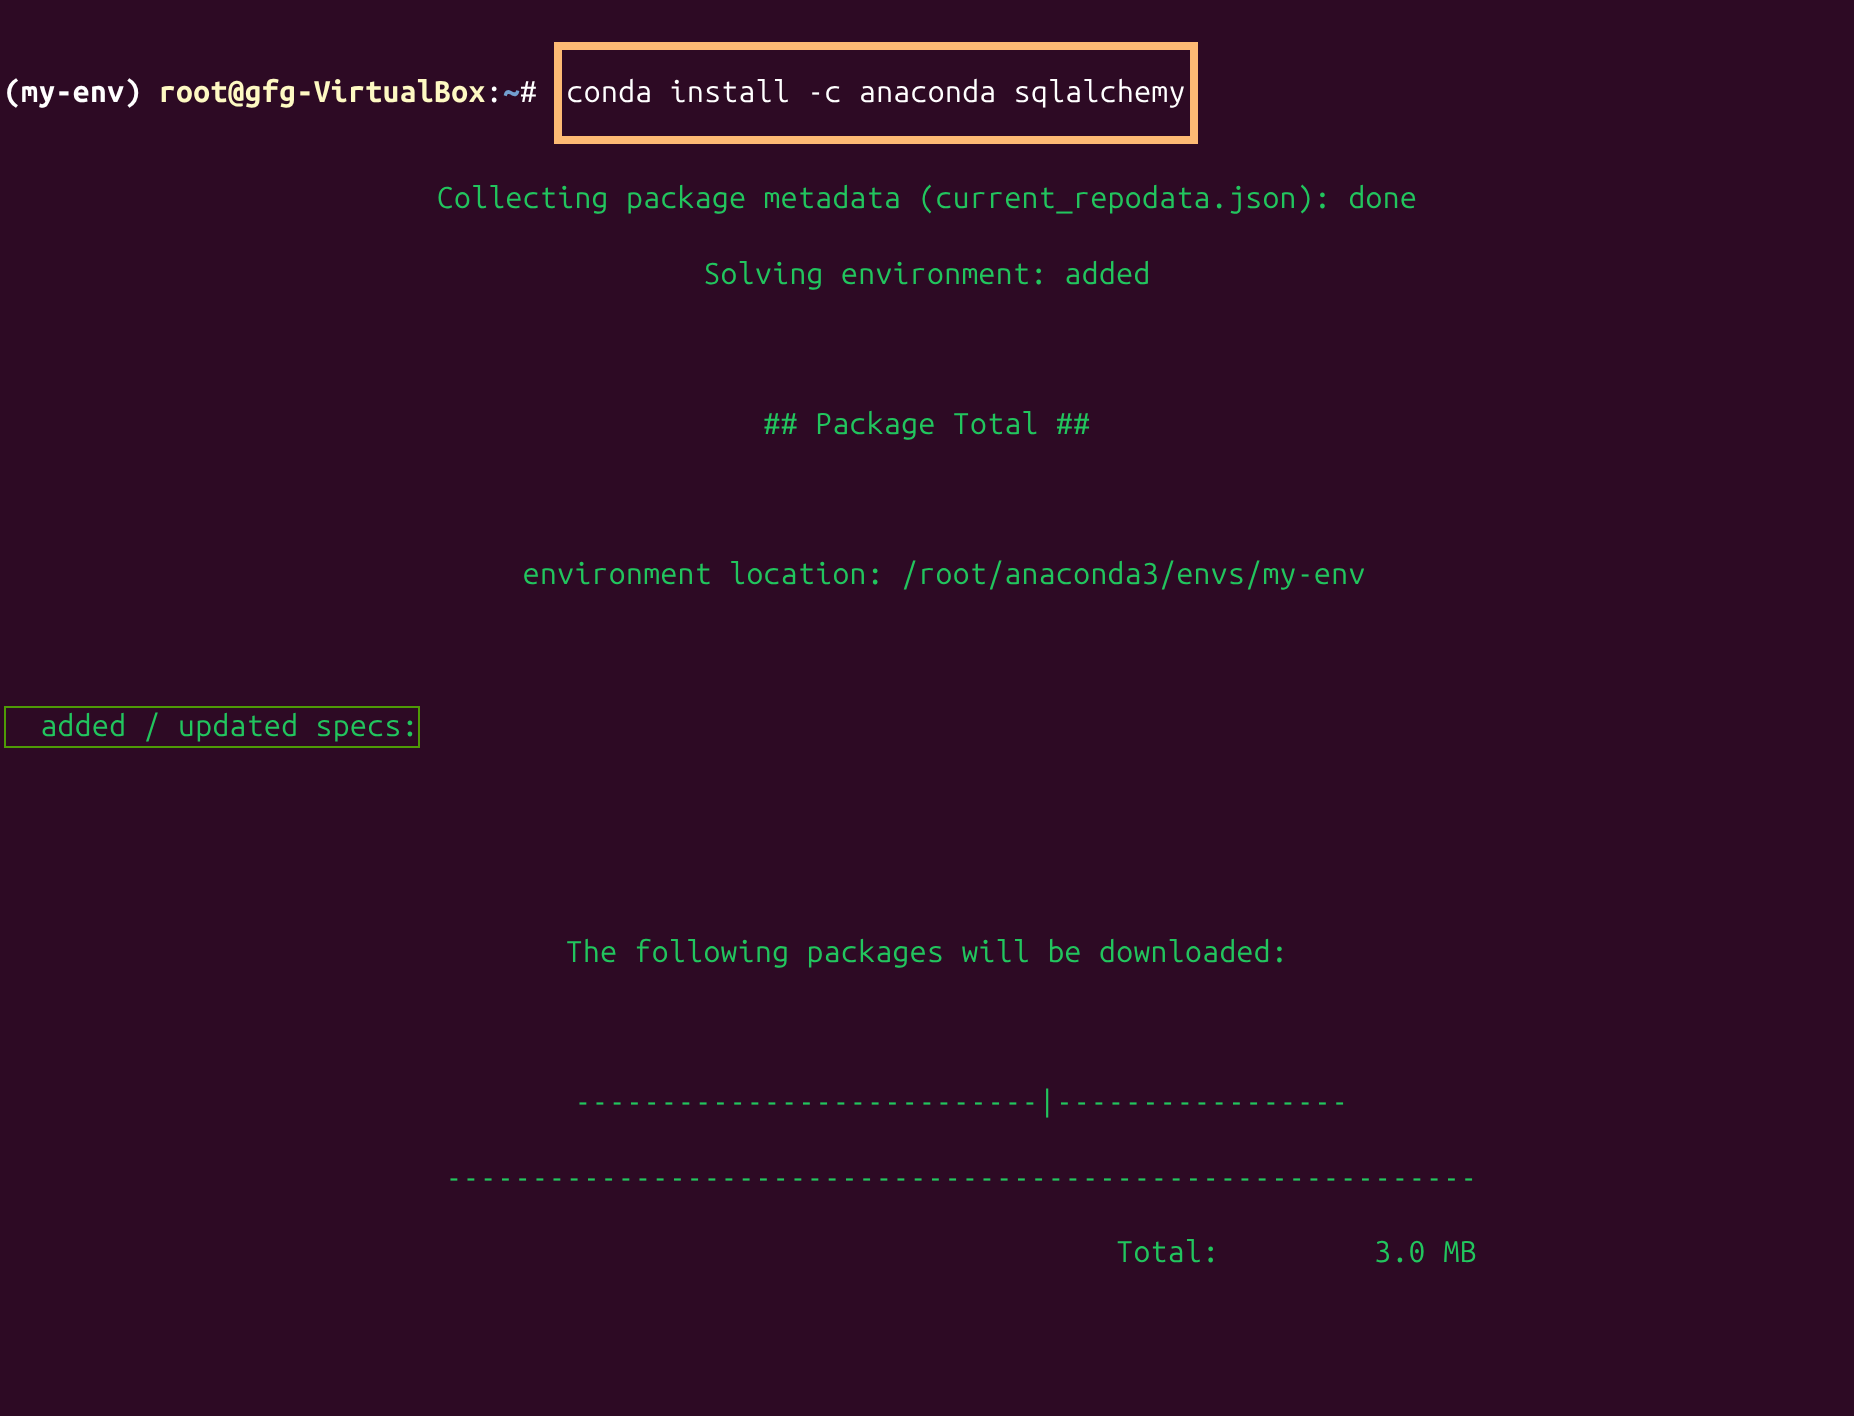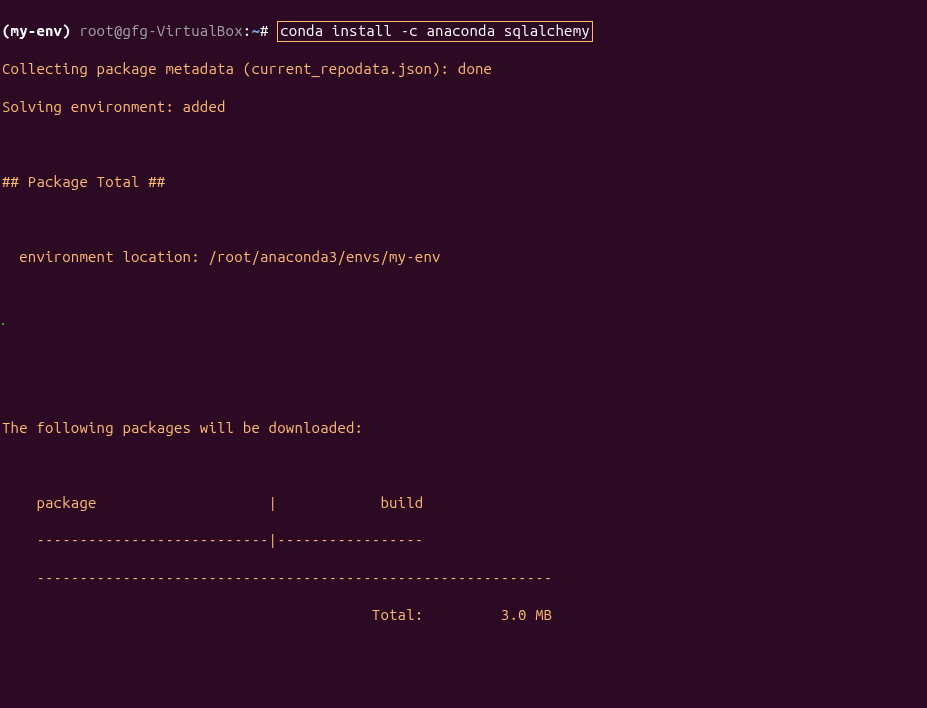--- a/index.html
+++ b/index.html
@@ -20,71 +20,71 @@
       letter-spacing: 0.2px;
     }
     .terminal {
       white-space: pre;
     }
     .prompt-env {
       color: #ffffff;
       font-weight: bold;
     }
     .prompt-user {
-      color: #a3a3a3;
-      font-weight: normal;
+      color: #fef9c3;
+      font-weight: bold;
     }
     .prompt-colon {
       color: #ffffff;
     }
     .prompt-path {
       color: #729fcf;
       font-weight: bold;
     }
     .prompt-sign {
       color: #ffffff;
     }
     .cmd-text {
       color: #ffffff;
     }
     .green-box {
-      border: 1px solid #fdba74;
+      border: 4px solid #fdba74;
       display: inline-block;
-      padding: 0 2px;
+      padding: 12px 2px;
     }
     .green-box-lines {
       border: 1px solid #4e9a06;
       display: block;
       width: fit-content;
     }
     .output {
-      color: #fdba74;
+      color: #22c55e;
+      text-align: center;
     }
     .line {
       min-height: 1.25em;
     }
   </style>
 </head>
 <body>
 
 <div class="terminal">
 <div class="line"><span class="prompt-env">(my-env)</span> <span class="prompt-user">root@gfg-VirtualBox</span><span class="prompt-colon">:</span><span class="prompt-path">~</span><span class="prompt-sign">#</span> <span class="green-box"><span class="cmd-text">conda install -c anaconda sqlalchemy</span></span></div>
 <div class="line output">Collecting package metadata (current_repodata.json): done</div>
 <div class="line output">Solving environment: added</div>
 <div class="line"> </div>
 <div class="line output">## Package Total ##</div>
 <div class="line"> </div>
 <div class="line output">  environment location: /root/anaconda3/envs/my-env</div>
 <div class="line"> </div>
-<div class="green-box-lines"></div>
+<div class="green-box-lines"><div class="line output">  added / updated specs:</div></div>
 <div class="line"> </div>
 <div class="line"> </div>
 <div class="line output">The following packages will be downloaded:</div>
 <div class="line"> </div>
-<div class="line output">    package                    |            build</div>
 <div class="line output">    ---------------------------|-----------------</div>
 <div class="line output">    ------------------------------------------------------------</div>
 <div class="line output">                                           Total:         3.0 MB</div>
 
 
 
 
 
 
 

